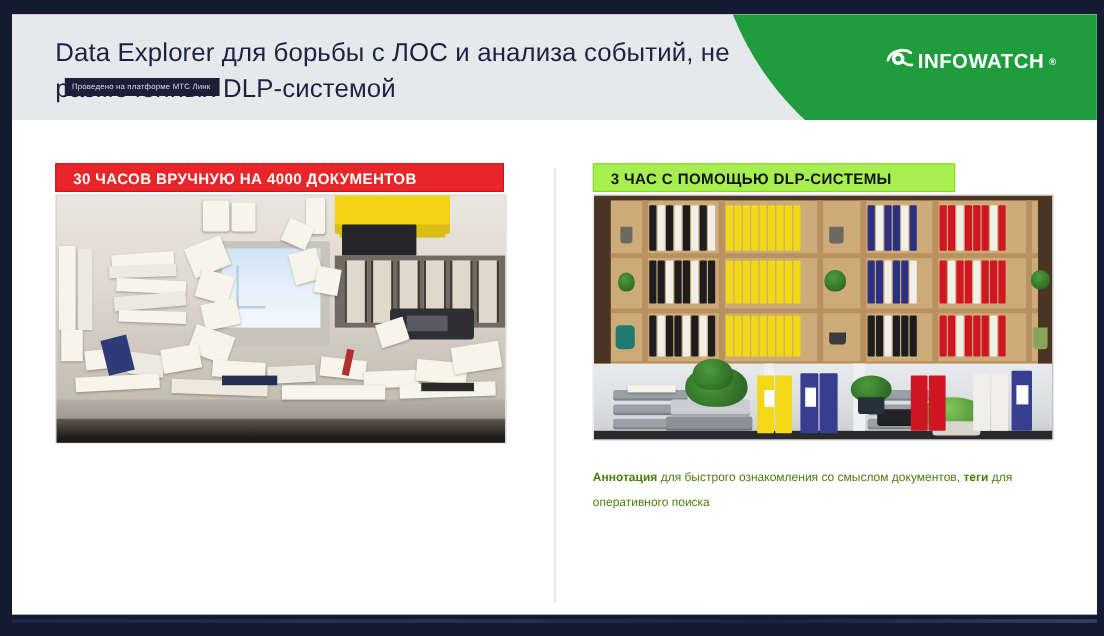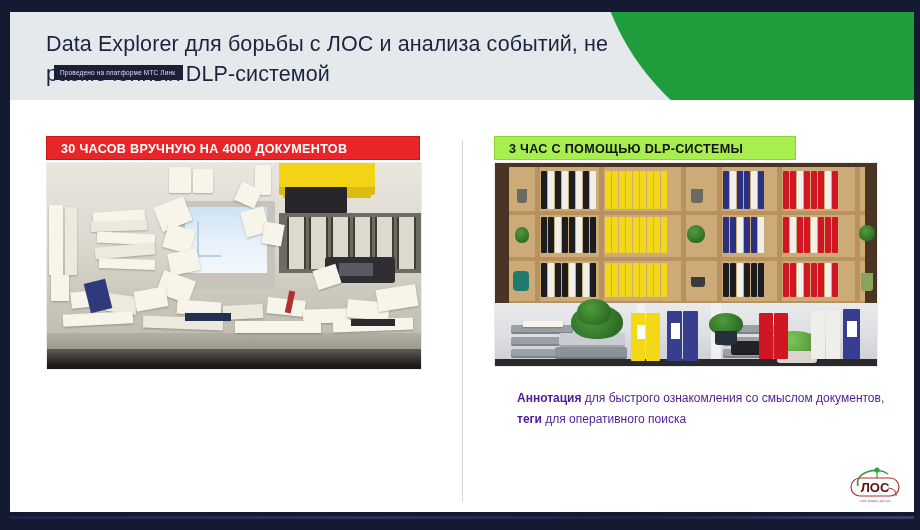--- a/index.html
+++ b/index.html
@@ -256,24 +256,23 @@
   }
   .pot { position: absolute; background: #d8d5cd; border-radius: 0 0 3px 3px; }
   .deskbinder { position: absolute; border-radius: 1px; }
 
   
   .caption {
     position: absolute;
     left: 4px;
     top: 288px;
     width: 376px;
-    font-size: 12px;
+    font-size: 10px;
     line-height: 21px;
-    color: #4c1d95;
-    margin-left: 23px;
+    color: #4d7c0f;
   }
   .caption b { font-weight: bold; }
 
   
   .mts-label {
     position: absolute;
     left: 12px;
     bottom: 20px;
     height: 15px;
     padding: 0 8px 0 6px;
@@ -303,20 +302,32 @@
   <div class="frame-left"></div>
   <div class="frame-right"></div>
   <div class="frame-bottom"></div>
   <div class="frame-bottom-sheen"></div>
 
   <div class="header">
     <div class="logo-blob"></div>
 
     <div class="header-title">Data Explorer для борьбы с ЛОС и анализа событий, не размеченных DLP-системой</div>
 
+    <div class="logo-wrap">
+      <span class="logo-eye">
+        <svg width="24" height="20" viewBox="0 0 24 20">
+          <path d="M2 11 C4 3, 16 1, 21 5" stroke="#ffffff" stroke-width="2.4" fill="none" stroke-linecap="round"></path>
+          <circle cx="10.5" cy="10" r="5.2" fill="#ffffff"></circle>
+          <circle cx="10.5" cy="10" r="2.3" fill="#1f9d3d"></circle>
+          <path d="M15 13 C18 15, 20 16, 22 15" stroke="#ffffff" stroke-width="2.2" fill="none" stroke-linecap="round"></path>
+        </svg>
+      </span>
+      <span class="logo-text">INFOWATCH</span>
+      <span class="logo-reg">®</span>
+    </div>
   </div>
 
   <div class="body-area">
 
     <div class="divider"></div>
 
     <div class="col col-left">
 
       <div class="banner banner-red">30 ЧАСОВ ВРУЧНУЮ НА 4000 ДОКУМЕНТОВ</div>
 
@@ -572,25 +583,14 @@
         <div style="position:absolute;left:176px;top:160px;width:9px;height:16px;background:#ffffff;"></div>
         <div style="position:absolute;left:352px;top:158px;width:10px;height:16px;background:#ffffff;"></div>
       </div>
 
       <div class="caption">
         <b>Аннотация</b><span> для быстрого ознакомления со смыслом документов, </span><b>теги</b><span> для оперативного поиска</span>
       </div>
     </div>
   </div>
 
-  <div class="los-logo">
-    <svg width="62" height="44" viewBox="0 0 62 44">
-      <path d="M14 22 C10 8, 34 2, 44 10" stroke="#3a9c3a" stroke-width="1.6" fill="none"></path>
-      <circle cx="33" cy="6" r="2.6" fill="#35a135"></circle>
-      <path d="M33 8 L33 14" stroke="#35a135" stroke-width="1.2"></path>
-      <rect x="7" y="14" width="48" height="18" rx="9" fill="none" stroke="#b03030" stroke-width="1.2"></rect>
-      <text x="31" y="28" text-anchor="middle" fill="#5a1010" font-family="Liberation Sans, sans-serif" font-size="13" font-weight="bold">ЛОС</text>
-      <path d="M44 24 C50 24, 53 28, 52 32" stroke="#b03030" stroke-width="1.1" fill="none"></path>
-      <text x="31" y="38" text-anchor="middle" fill="#8a6a8a" font-family="Liberation Sans, sans-serif" font-size="3.2">союз защиты данных</text>
-    </svg>
-  </div>
 
 </div>
 
 </body></html>

